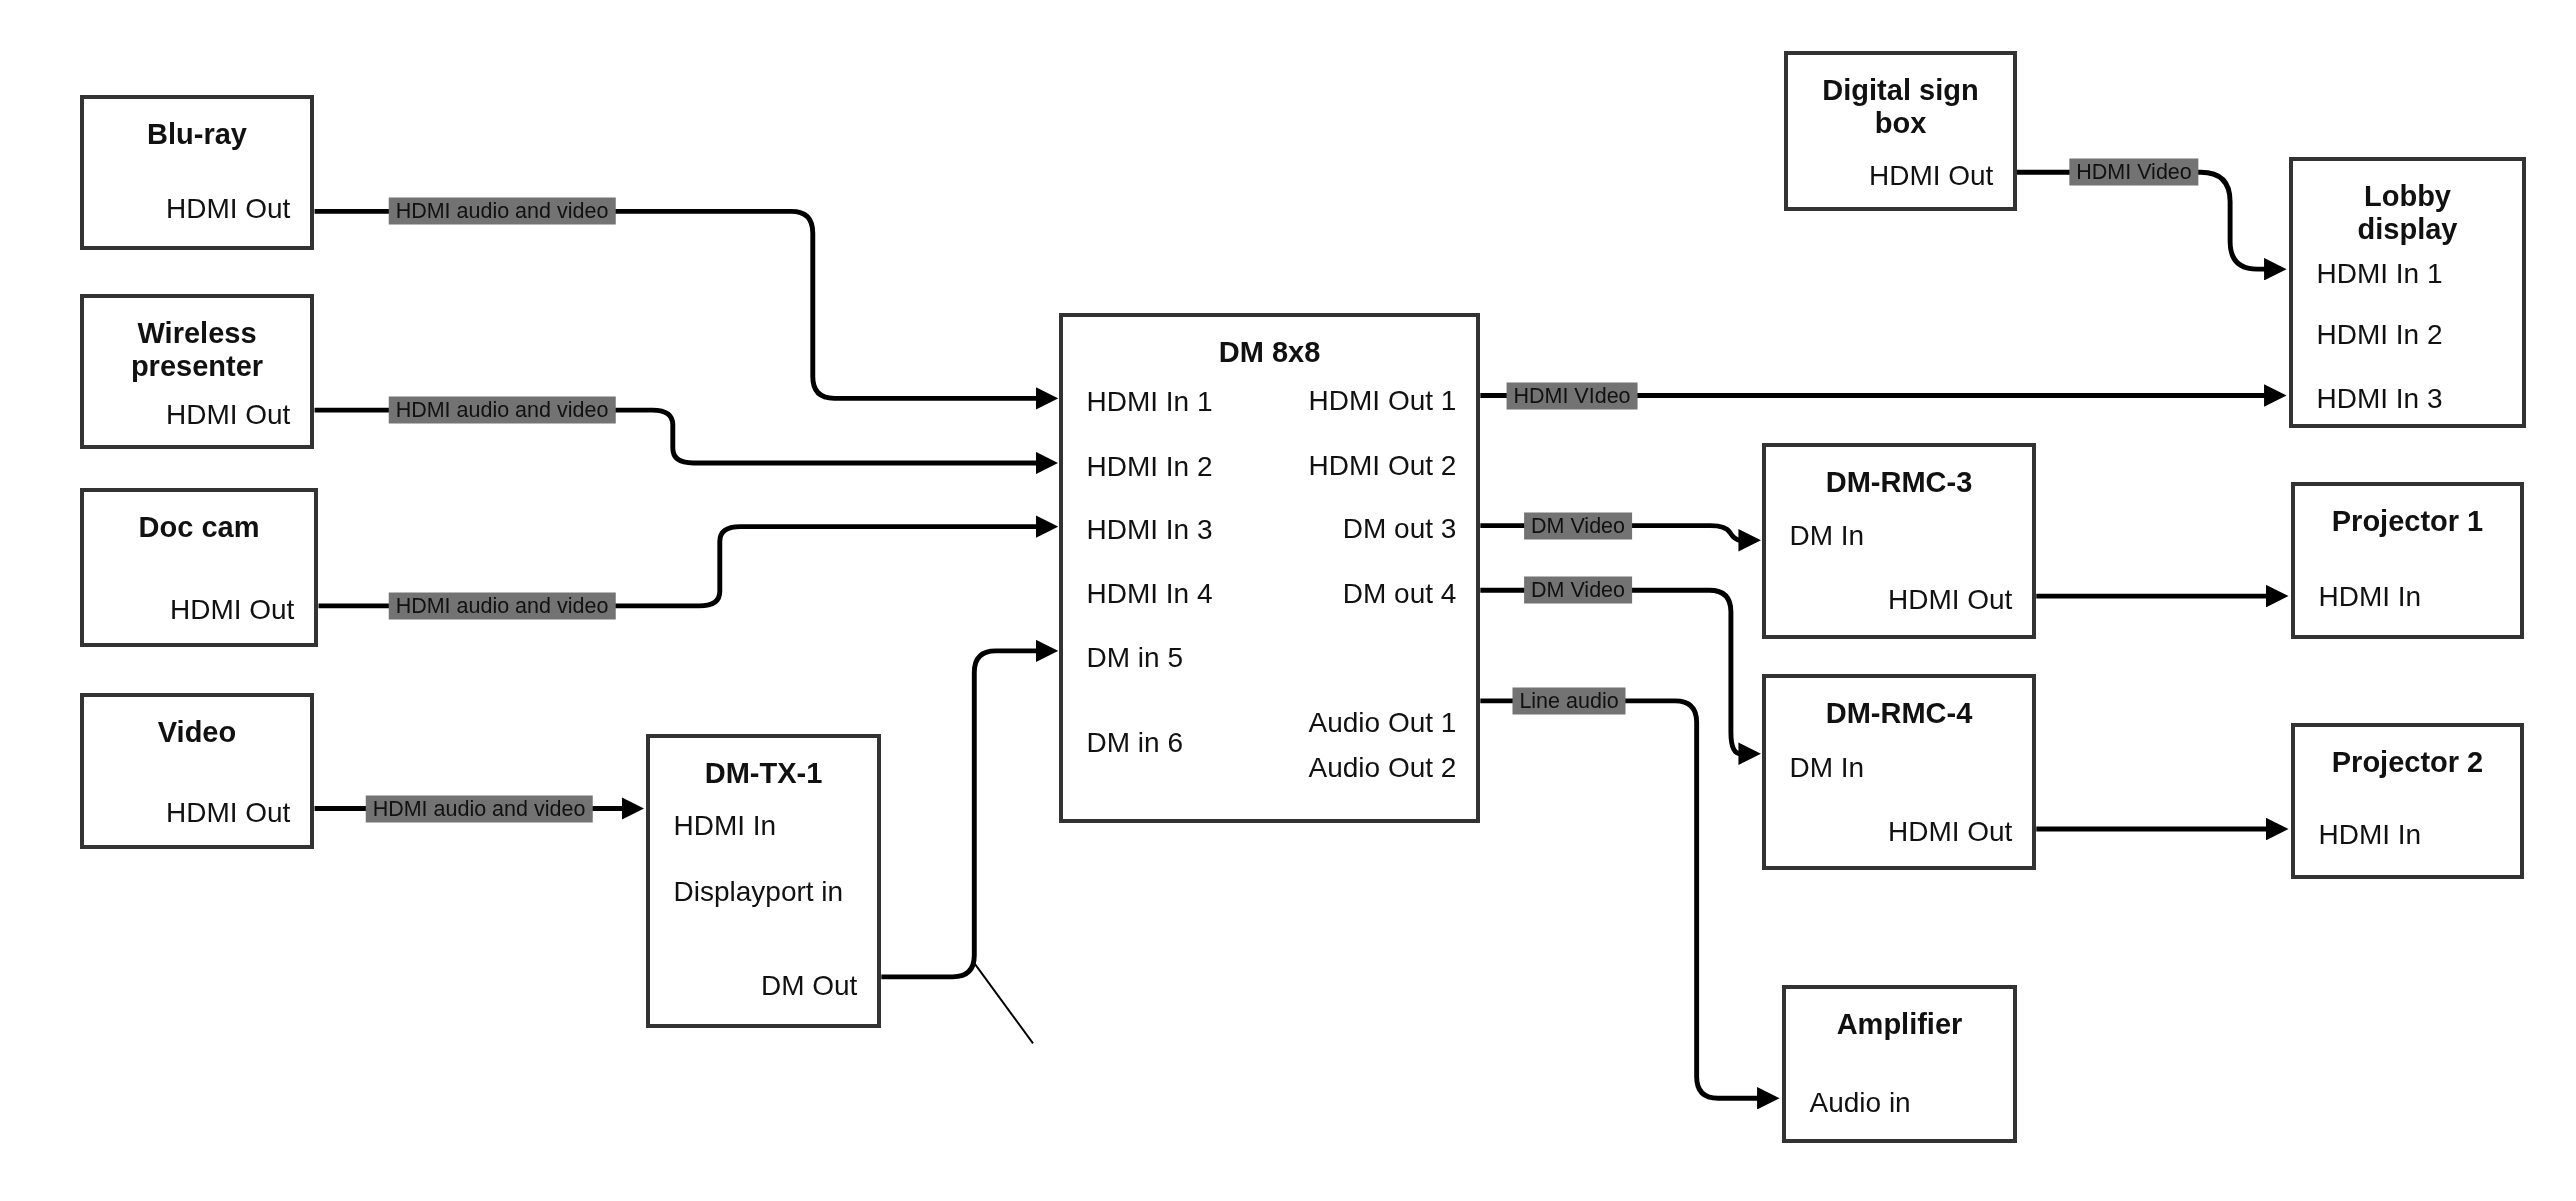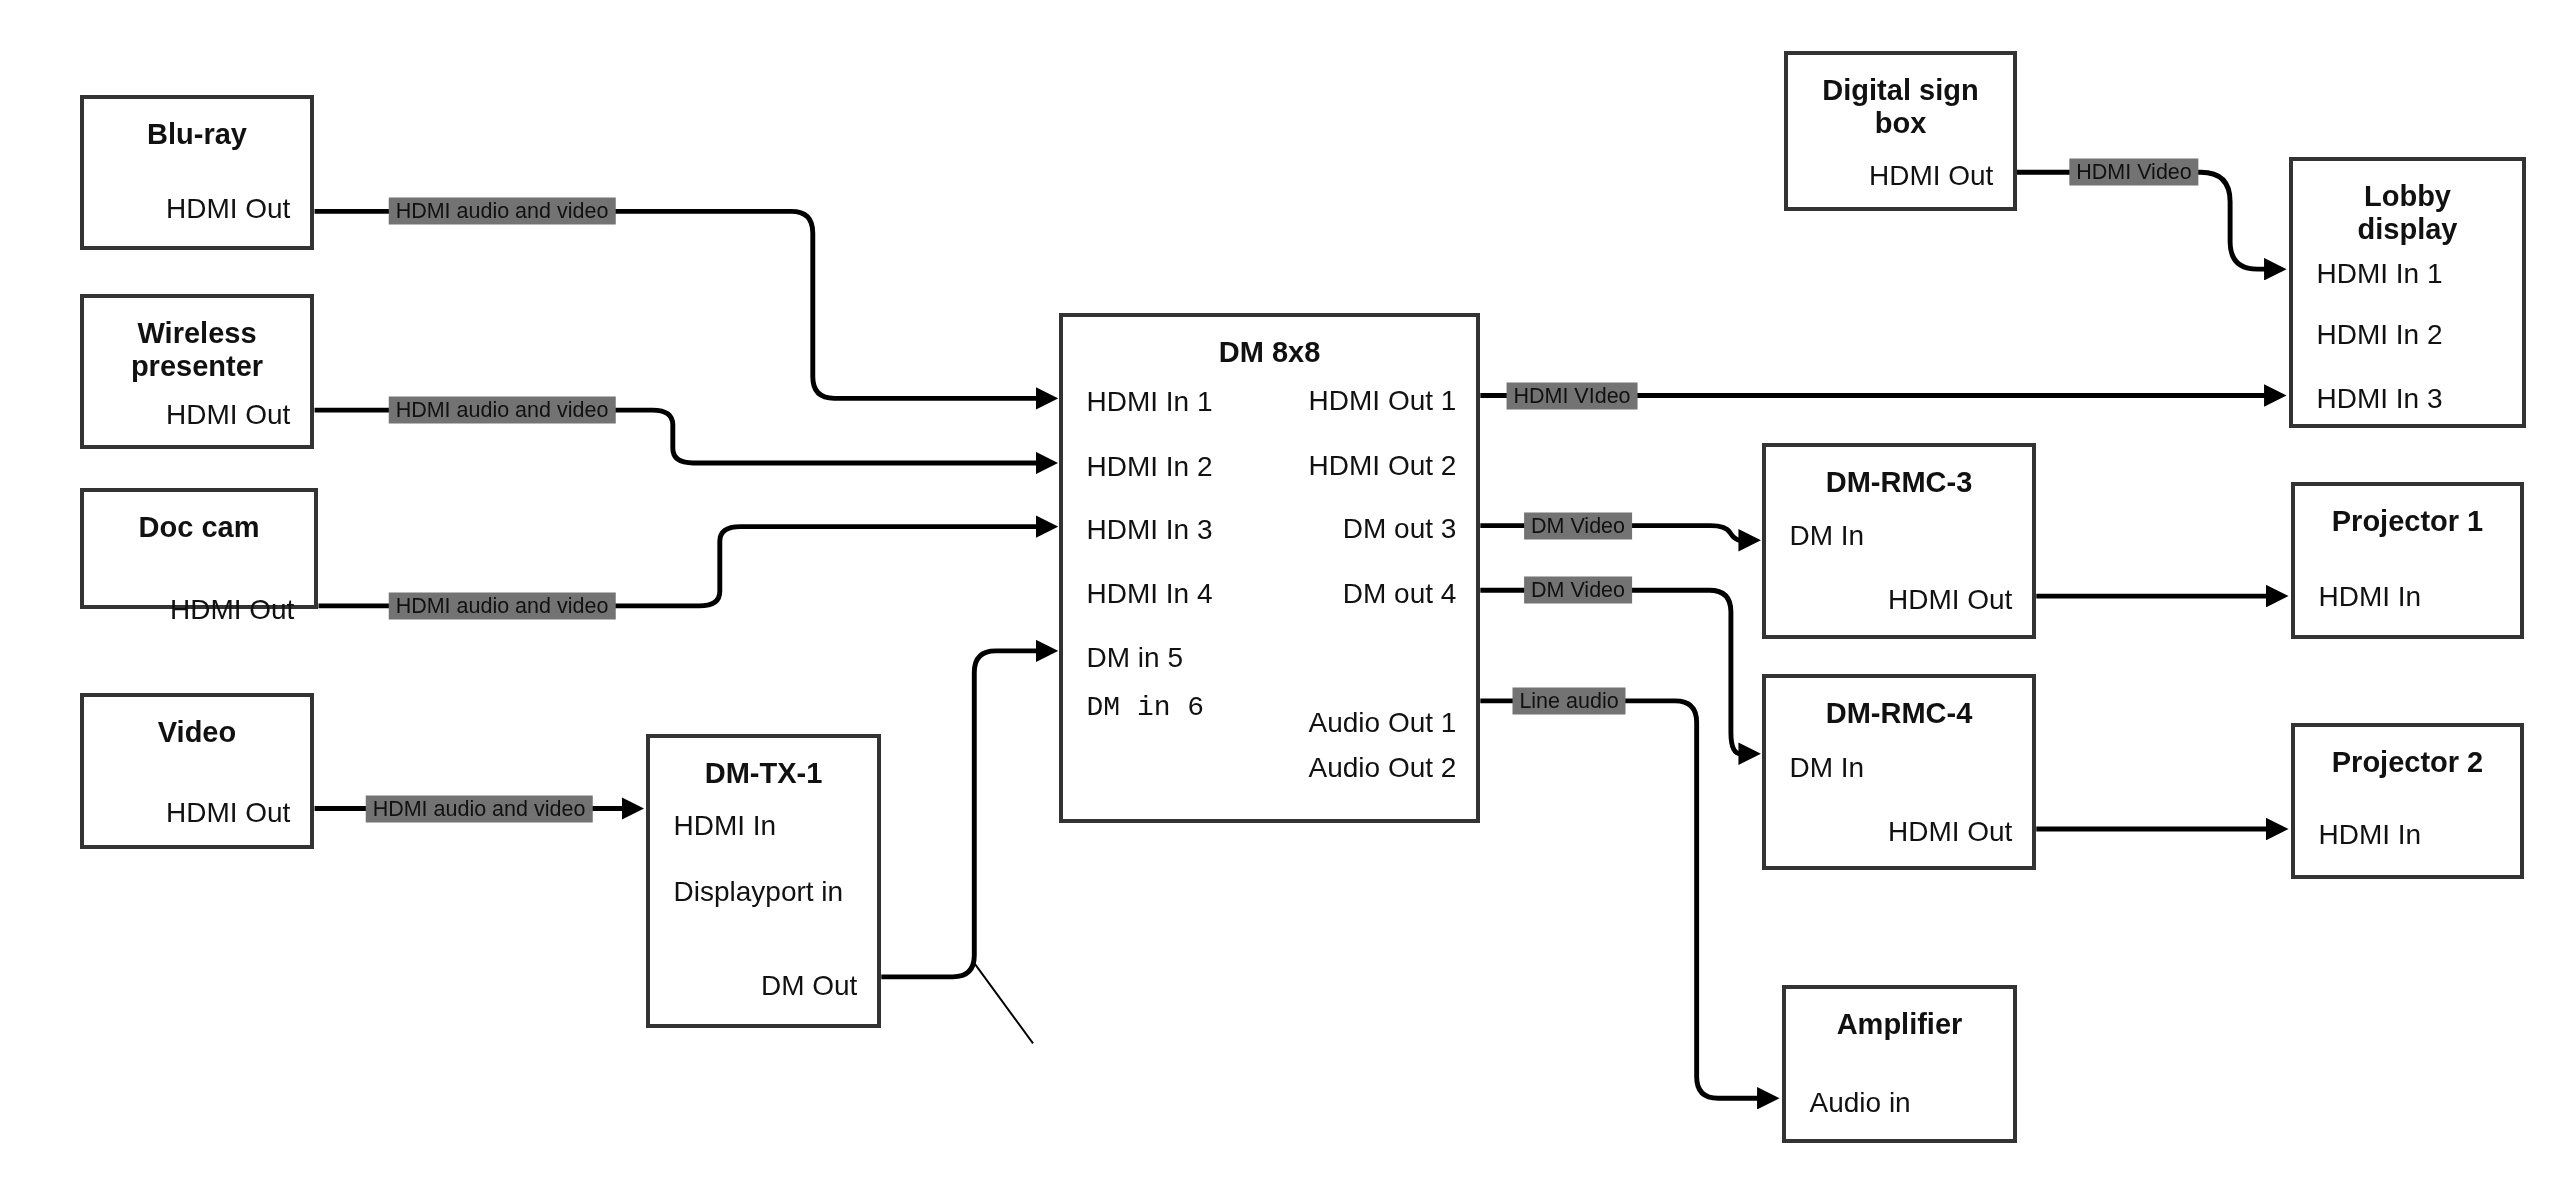--- a/index.html
+++ b/index.html
@@ -50,42 +50,42 @@
   <div id="nodes-layer">
       <div class="node" style="left: 80px; top: 95px; width: 234px; height: 155px;">
         <div class="node-title">Blu-ray</div>
         <div class="port right" style="top: 110px;">HDMI Out</div>
       </div>
       <div class="node" style="left: 80px; top: 294px; width: 234px; height: 155px;">
         <div class="node-title">Wireless
 presenter</div>
         <div class="port right" style="top: 117px;">HDMI Out</div>
       </div>
-      <div class="node" style="left: 80px; top: 488px; width: 238px; height: 121px;">
+      <div class="node" style="left: 80px; top: 488px; width: 238px; height: 159px;">
         <div class="node-title">Doc cam</div>
         <div class="port right" style="top: 118px;">HDMI Out</div>
       </div>
       <div class="node" style="left: 80px; top: 693px; width: 234px; height: 156px;">
         <div class="node-title">Video</div>
         <div class="port right" style="top: 116px;">HDMI Out</div>
       </div>
       <div class="node" style="left: 646px; top: 734px; width: 235px; height: 294px;">
         <div class="node-title">DM-TX-1</div>
         <div class="port left" style="top: 88px;">HDMI In</div>
         <div class="port left" style="top: 154px;">Displayport in</div>
         <div class="port right" style="top: 248px;">DM Out</div>
       </div>
       <div class="node" style="left: 1059px; top: 313px; width: 421px; height: 510px;">
         <div class="node-title">DM 8x8</div>
         <div class="port left" style="top: 85px;">HDMI In 1</div>
         <div class="port left" style="top: 150px;">HDMI In 2</div>
         <div class="port left" style="top: 213px;">HDMI In 3</div>
         <div class="port left" style="top: 277px;">HDMI In 4</div>
         <div class="port left" style="top: 341px;">DM in 5</div>
-        <div class="port left" style="top: 390px; font-family: Liberation Mono, monospace;">DM in 6</div>
+        <div class="port left" style="top: 426px;">DM in 6</div>
         <div class="port right" style="top: 84px;">HDMI Out 1</div>
         <div class="port right" style="top: 149px;">HDMI Out 2</div>
         <div class="port right" style="top: 212px;">DM out 3</div>
         <div class="port right" style="top: 277px;">DM out 4</div>
         <div class="port right" style="top: 388px; margin-top: 18px;">Audio Out 1</div>
         <div class="port right" style="top: 451px;">Audio Out 2</div>
       </div>
       <div class="node" style="left: 1784px; top: 51px; width: 233px; height: 160px;">
         <div class="node-title">Digital sign
 box</div>

